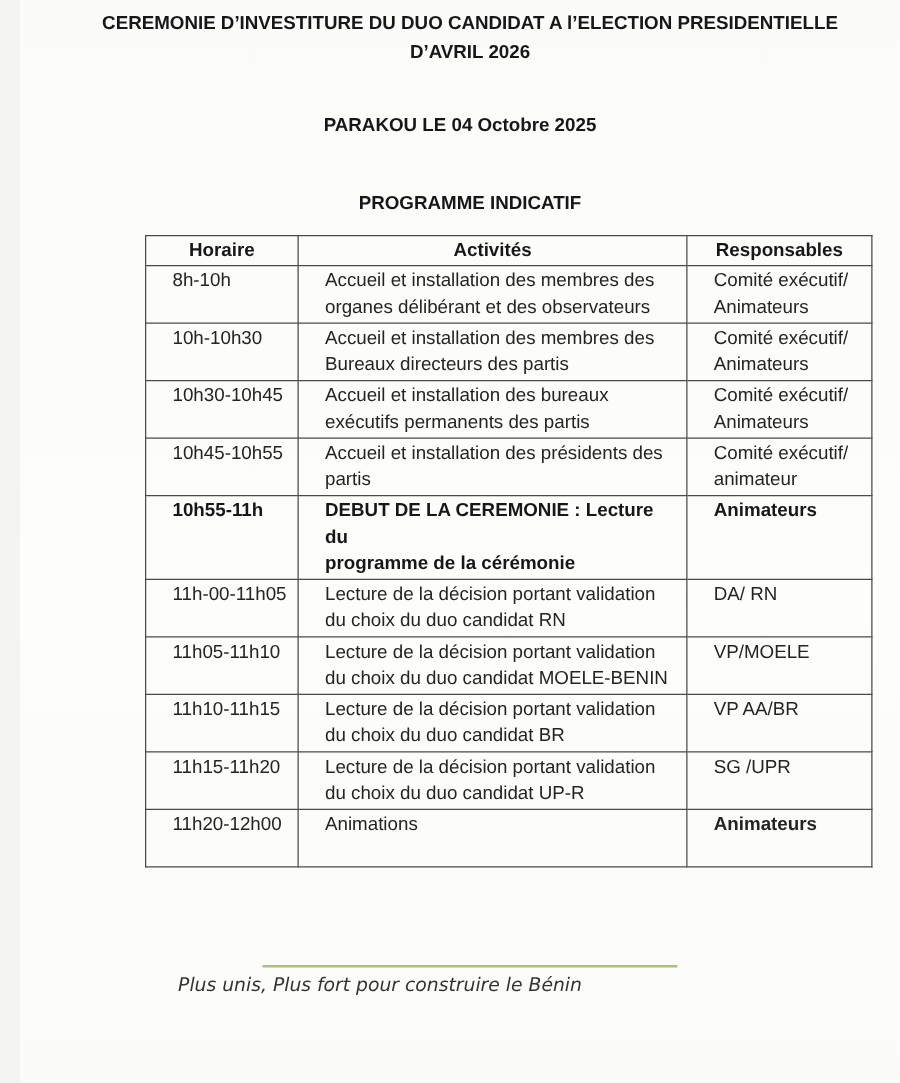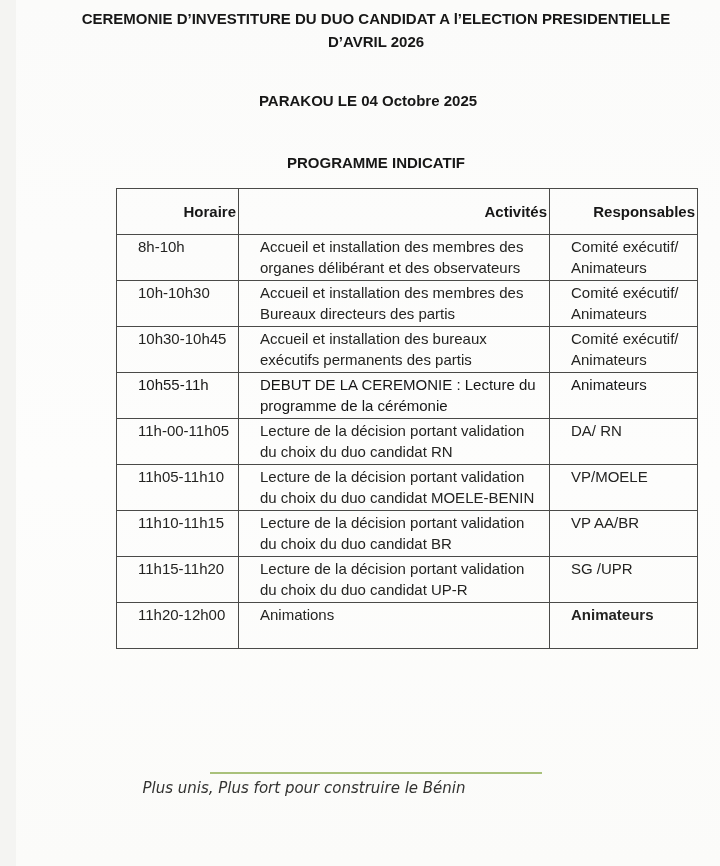--- a/index.html
+++ b/index.html
@@ -42,31 +42,31 @@
     font-size: 15px;
   }
   table.program th, table.program td {
     border: 1px solid #4a4a48;
     vertical-align: top;
     padding: 1px 6px 2px 8px;
     line-height: 21px;
     color: #242422;
   }
   table.program th {
-    text-align: right;
+    text-align: center;
     font-weight: bold;
     height: 22px;
-    padding: 12px 2px;
+    padding: 1px 2px;
     line-height: 21px;
     color: #171717;
   }
   table.program td { white-space: pre-line; padding-left: 21px; }
   tr.row { height: 44px; }
   tr.row-last { height: 46px; }
-  tr.bold-row td { font-weight: normal; color: #171717; }
+  tr.bold-row td { font-weight: bold; color: #171717; }
   td.bold-cell { font-weight: bold; color: #171717; }
   .footer-rule {
     position: absolute; top: 772px; left: 194px;
     width: 332px; height: 2px;
     background: #a9c17b;
   }
   .footer-slogan {
     position: absolute; top: 779px; left: 0; width: 576px;
     text-align: center;
     font-family: "DejaVu Sans", sans-serif;
@@ -115,20 +115,27 @@
         <td>Comité exécutif/
 Animateurs</td>
       </tr>
       <tr class="row">
         <td>10h30-10h45</td>
         <td>Accueil et installation des bureaux
 exécutifs permanents des partis</td>
         <td>Comité exécutif/
 Animateurs</td>
       </tr>
+      <tr class="row">
+        <td>10h45-10h55</td>
+        <td>Accueil et installation des présidents des
+partis</td>
+        <td>Comité exécutif/
+animateur</td>
+      </tr>
       <tr class="row bold-row">
         <td>10h55-11h</td>
         <td>DEBUT DE LA CEREMONIE : Lecture du
 programme de la cérémonie</td>
         <td>Animateurs</td>
       </tr>
       <tr class="row">
         <td>11h-00-11h05</td>
         <td>Lecture de la décision portant validation
 du choix du duo candidat RN</td>

